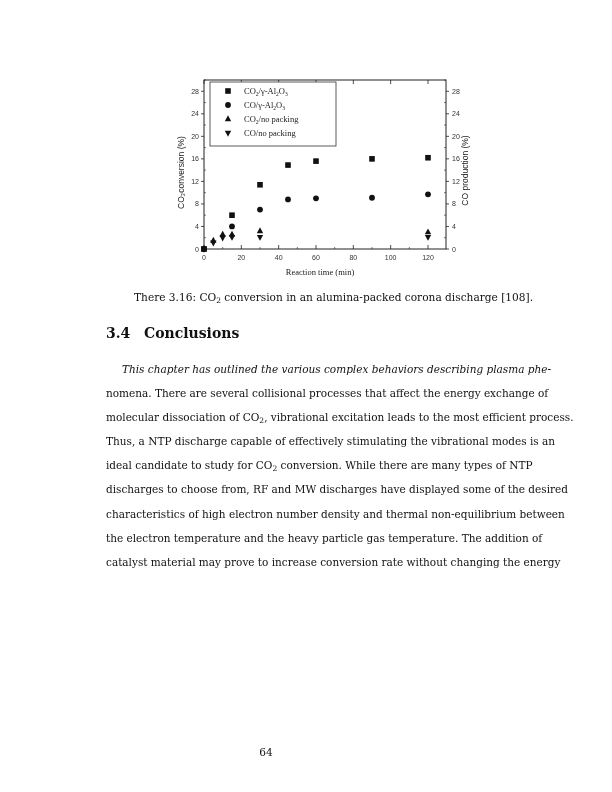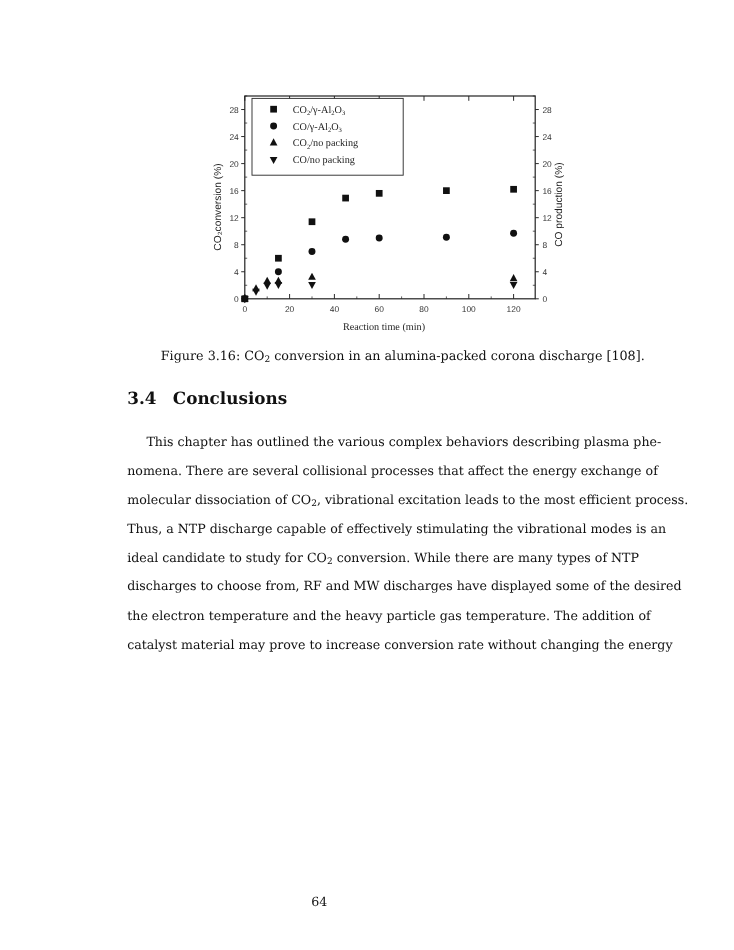--- a/index.html
+++ b/index.html
@@ -5,21 +5,21 @@
   html, body { margin:0; padding:0; background:#ffffff; }
   body { width:612px; height:792px; position:relative; overflow:hidden; font-family:"DejaVu Serif", serif; color:#111; }
   .figure { position:absolute; left:170px; top:76px; width:300px; height:210px; }
   .figure svg { width:300px; height:210px; display:block; }
   .caption { position:absolute; left:134px; top:291px; font-size:10.6px; white-space:nowrap; }
   .section { position:absolute; left:106px; top:325px; font-size:14px; font-weight:bold; }
   .section .num { display:inline-block; width:38px; }
   .para { position:absolute; left:106px; top:357px; width:400px; font-size:10.5px; line-height:24.1px; text-align:justify; }
   .para .line { display:block; white-space:nowrap; text-align:justify; text-align-last:justify; height:24.1px; }
   .para .line.last { text-align-last:left; }
-  .para .line.first { text-indent:16px; }
+  .para .line.first { text-indent:16px;font-style:italic; }
   sub { font-size:7.5px; vertical-align:-2px; line-height:0; }
   .pagenum { position:absolute; left:0; width:532px; top:746px; text-align:center; font-size:10.5px; }
 </style>
 </head>
 <body>
 
 <div class="figure">
   <svg id="chart-svg" viewBox="0 0 300 210">
       <rect x="34" y="4" width="242" height="169" fill="none" stroke="#222" stroke-width="1"></rect>
       <line x1="34" y1="173" x2="34" y2="169" stroke="#222" stroke-width="0.8"></line>
@@ -131,28 +131,29 @@
       <text x="74" y="18" font-size="8.5" font-family="Liberation Serif, serif" fill="#222"><tspan>CO</tspan><tspan font-size="5.5" dy="2">2</tspan><tspan dy="-2">/γ-Al</tspan><tspan font-size="5.5" dy="2">2</tspan><tspan dy="-2">O</tspan><tspan font-size="5.5" dy="2">3</tspan></text>
       <circle cx="58" cy="29" r="2.9000000000000004" fill="#111"></circle>
       <text x="74" y="32" font-size="8.5" font-family="Liberation Serif, serif" fill="#222"><tspan>CO/γ-Al</tspan><tspan font-size="5.5" dy="2">2</tspan><tspan dy="-2">O</tspan><tspan font-size="5.5" dy="2">3</tspan></text>
       <polygon points="58,39.3 54.8,45.2 61.2,45.2" fill="#111"></polygon>
       <text x="74" y="46" font-size="8.5" font-family="Liberation Serif, serif" fill="#222"><tspan>CO</tspan><tspan font-size="5.5" dy="2">2</tspan><tspan dy="-2">/no packing</tspan></text>
       <polygon points="58,60.7 54.8,54.8 61.2,54.8" fill="#111"></polygon>
       <text x="74" y="60" font-size="8.5" font-family="Liberation Serif, serif" fill="#222"><tspan>CO/no packing</tspan></text>
     </svg>
 </div>
 
-<div class="caption"><span>Figure 3.16: CO</span><sub>2</sub><span> conversion in an alumina-packed corona discharge [108].</span></div>
+<div class="caption"><span>There 3.16: CO</span><sub>2</sub><span> conversion in an alumina-packed corona discharge [108].</span></div>
 
 <div class="section"><span class="num">3.4</span><span>Conclusions</span></div>
 
 <div class="para" id="para">
     <span class="line first">This chapter has outlined the various complex behaviors describing plasma phe-</span>
     <span class="line">nomena. There are several collisional processes that affect the energy exchange of</span>
     <span class="line">molecular dissociation of CO<sub>2</sub>, vibrational excitation leads to the most efficient process.</span>
     <span class="line">Thus, a NTP discharge capable of effectively stimulating the vibrational modes is an</span>
     <span class="line">ideal candidate to study for CO<sub>2</sub> conversion. While there are many types of NTP</span>
     <span class="line">discharges to choose from, RF and MW discharges have displayed some of the desired</span>
+    <span class="line">characteristics of high electron number density and thermal non-equilibrium between</span>
     <span class="line">the electron temperature and the heavy particle gas temperature. The addition of</span>
     <span class="line">catalyst material may prove to increase conversion rate without changing the energy</span>
   </div>
 
 <div class="pagenum">64</div>
 
 </body></html>

